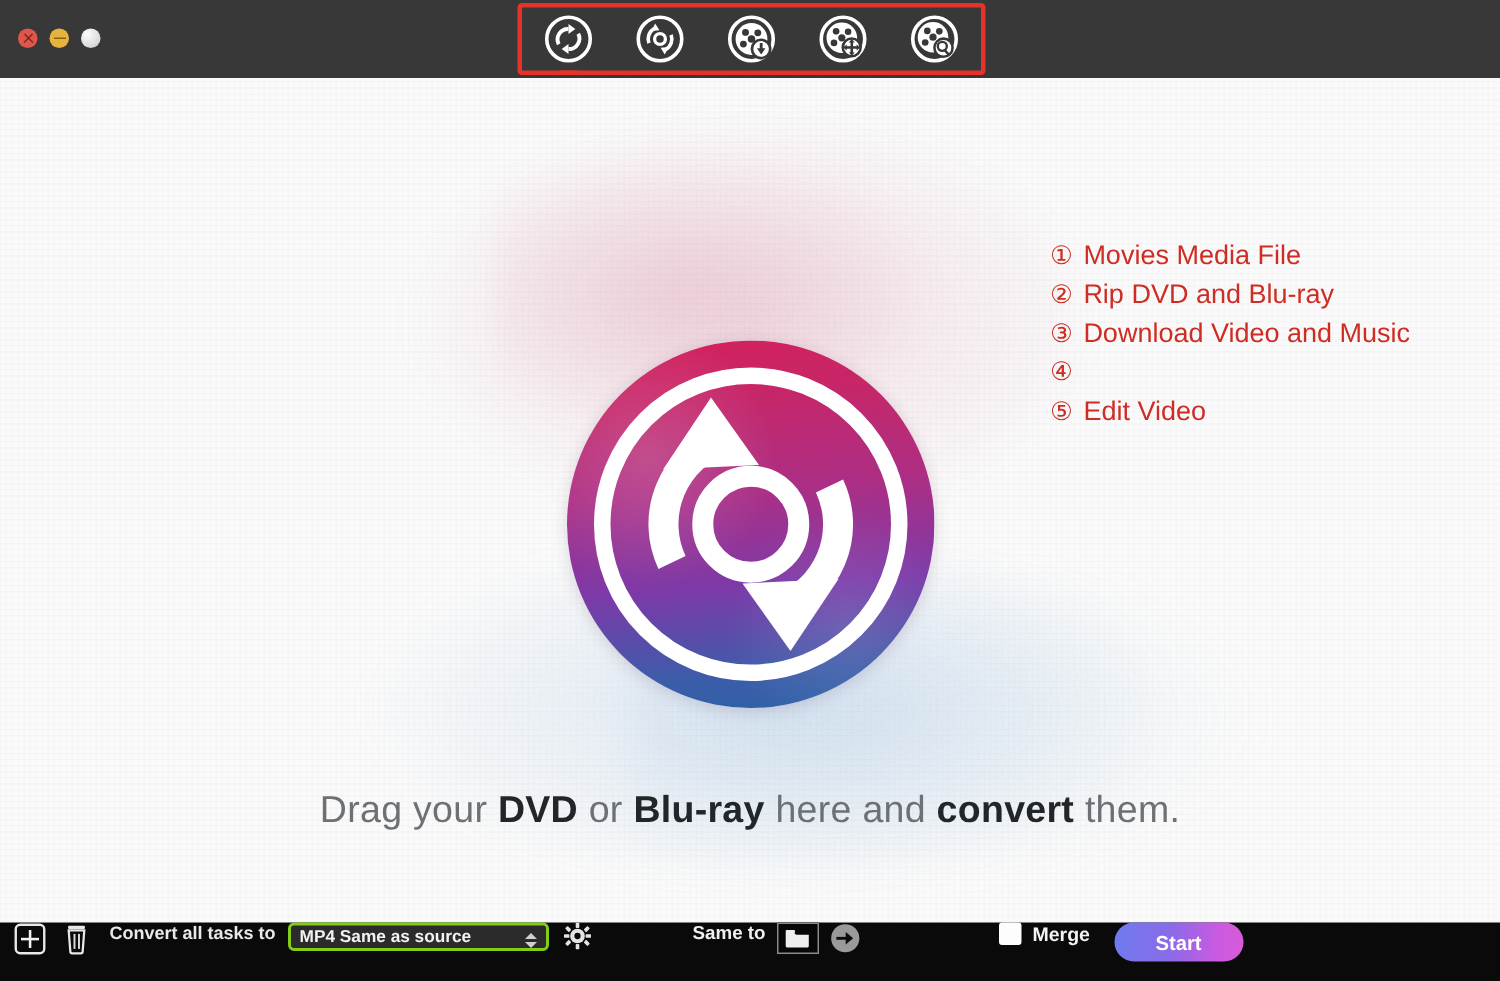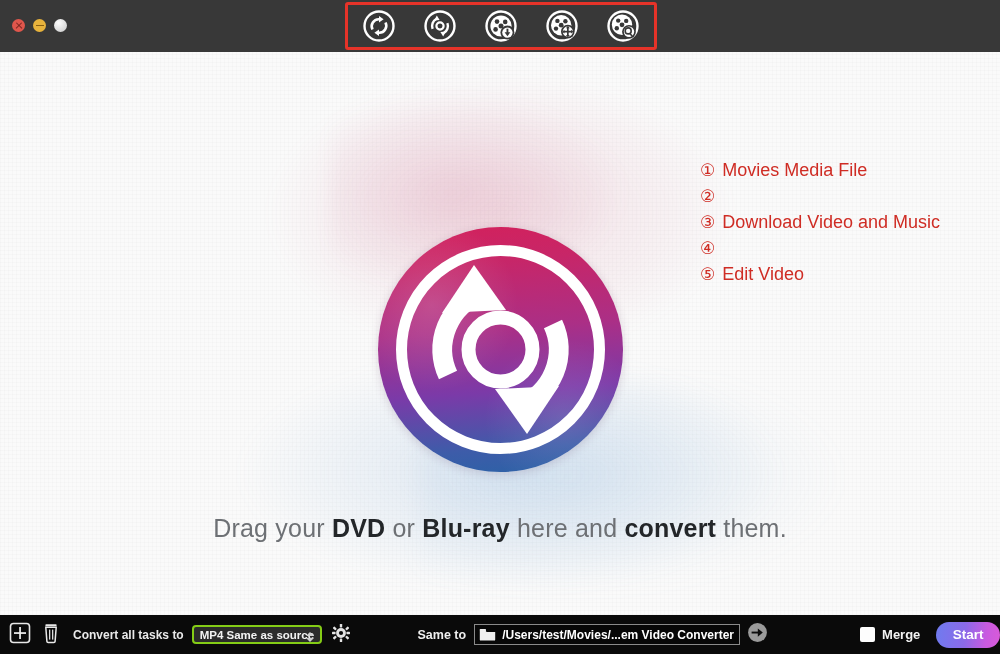--- a/index.html
+++ b/index.html
@@ -118,21 +118,21 @@
     border-radius: 50%;
     background:
       radial-gradient(circle at 22% 32%, rgba(255,255,255,0.16), rgba(255,255,255,0) 34%),
       radial-gradient(circle at 76% 78%, rgba(255,255,255,0.12), rgba(255,255,255,0) 30%),
       linear-gradient(176deg, #d3215c 0%, #c72668 16%, #ab2f86 42%, #7b3aa8 66%, #3d5ca9 88%, #2b62a6 100%);
     box-shadow: 0 2px 10px rgba(90,50,90,0.18);
   }
   .logo svg { position: absolute; left: 0; top: 0; }
 
   .droptext {
-    position: absolute; left: 0; top: 462px;
+    position: absolute; left: 0; top: 474px;
     width: 1000px; text-align: center;
     font-size: 25px; color: #6d7074;
     letter-spacing: .2px;
   }
   .droptext b { color: #232629; font-weight: bold; }
 
   
   .annotations {
     position: absolute; left: 700px; top: 108px;
     color: #cf2c24;
@@ -142,21 +142,21 @@
     display: flex; align-items: baseline; gap: 7px;
     height: 26px;
   }
   .ann-num { font-family: "DejaVu Sans", sans-serif; font-size: 17px; }
 
   
   .bottombar {
     position: absolute; left: 0; top: 615px;
     width: 1000px; height: 39px;
     background: #0a0a0a;
-    display: flex; align-items: center;
+    display: flex; align-items: flex-start;
     color: #fff;
   }
   .iconbtn {
     display: flex; align-items: center; justify-content: center;
     cursor: pointer;
   }
   .lbl-convert {
     font-size: 12px; font-weight: bold; color: #e9e9e9;
     margin-left: 12px; white-space: nowrap;
   }
@@ -356,20 +356,21 @@
       <span>Drag your </span><b>DVD</b><span> or </span><b>Blu-ray</b><span> here and </span><b>convert</b><span> them.</span>
     </div>
 
     <div class="annotations">
       <div class="ann-row">
         <span class="ann-num">①</span>
         <span>Movies Media File</span>
       </div>
       <div class="ann-row">
         <span class="ann-num">②</span>
+        <span>Rip DVD and Blu-ray</span>
       </div>
       <div class="ann-row">
         <span class="ann-num">③</span>
         <span>Download Video and Music</span>
       </div>
       <div class="ann-row">
         <span class="ann-num">④</span>
       </div>
       <div class="ann-row">
         <span class="ann-num">⑤</span>
@@ -432,21 +433,20 @@
 
     <div class="lbl-saveto">Same to</div>
 
     <div class="pathbox">
       <span style="display:flex">
         <svg width="17" height="13" viewBox="0 0 17 13">
           <path d="M0.8 2.6 h5.4 l1.5 1.5 h8.5 v7.6 a0.9 0.9 0 0 1 -0.9 0.9 H1.7 a0.9 0.9 0 0 1 -0.9 -0.9 Z" fill="#efefef"></path>
           <rect x="0.8" y="1.0" width="6.2" height="2.0" rx="0.6" fill="#efefef"></rect>
         </svg>
       </span>
-      <span>/Users/test/Movies/...em Video Converter</span>
     </div>
 
     <div class="goarrow">
       <span>
         <svg width="21" height="21" viewBox="0 0 21 21">
           <circle cx="10.5" cy="10.5" r="9.4" fill="#9a9a9a"></circle>
           <rect x="4.6" y="9.6" width="8.6" height="1.9" fill="#0d0d0d"></rect>
           <polygon points="10.8,6.4 15.8,10.55 10.8,14.7" fill="#0d0d0d"></polygon>
         </svg>
       </span>

